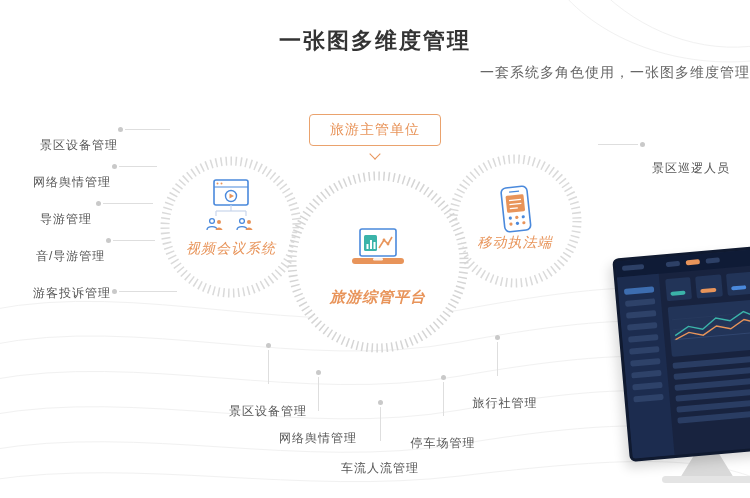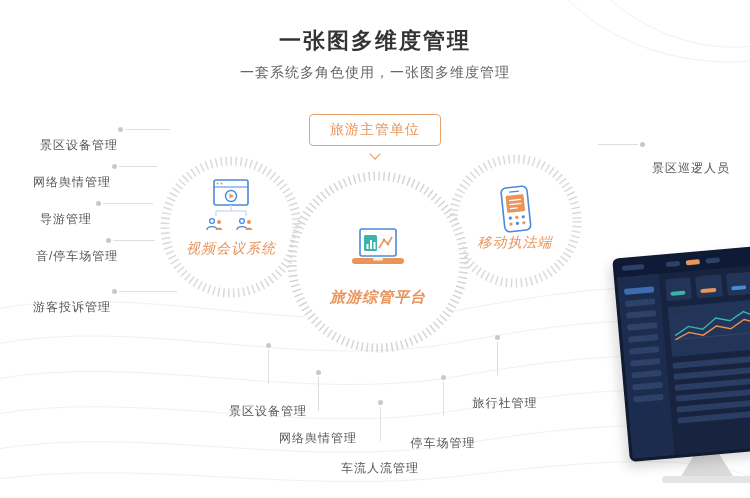--- a/index.html
+++ b/index.html
@@ -7,21 +7,21 @@
     position:relative;width:750px;height:498px;background:#ffffff;overflow:hidden;
     font-family:"Liberation Sans","DejaVu Sans",sans-serif;color:#333;
   }
   svg{display:block;}
   .bg-contours{position:absolute;left:0;top:0;pointer-events:none;}
   .title{
     position:absolute;top:26px;left:0;width:100%;text-align:center;
     font-size:22px;font-weight:bold;color:#333;letter-spacing:2px;
   }
   .subtitle{
-    position:absolute;top:64px;left:0;width:100%;text-align:center;
+    position:absolute;top:64px;left:0;width:100%;text-align:right;
     font-size:14px;color:#666;letter-spacing:1px;
   }
   .gov-box{
     position:absolute;top:114px;left:50%;transform:translateX(-50%);
     border:1px solid #eaa26d;border-radius:4px;background:#fff;
     color:#e8945a;font-size:14px;padding:6px 20px;letter-spacing:1px;z-index:5;
   }
   .down-arrow{
     position:absolute;top:150px;left:50%;transform:translateX(-50%) rotate(45deg);
     width:7px;height:7px;border-right:1.5px solid #e8945a;border-bottom:1.5px solid #e8945a;z-index:5;
@@ -162,25 +162,25 @@
   <div class="hline" style="left:125px;top:129px;width:45px;"></div>
 
   <div class="side-label" style="left:33px;top:161px;">网络舆情管理</div>
   <div class="dot" style="left:112px;top:164px;"></div>
   <div class="hline" style="left:119px;top:166px;width:38px;"></div>
 
   <div class="side-label" style="left:40px;top:198px;">导游管理</div>
   <div class="dot" style="left:96px;top:201px;"></div>
   <div class="hline" style="left:103px;top:203px;width:50px;"></div>
 
-  <div class="side-label" style="left:36px;top:235px;">音/停车场管理</div>
+  <div class="side-label" style="left:36px;top:235px;">音/导游管理</div>
   <div class="dot" style="left:106px;top:238px;"></div>
   <div class="hline" style="left:113px;top:240px;width:42px;"></div>
 
-  <div class="side-label" style="left:33px;top:286px;">游客投诉管理</div>
+  <div class="side-label" style="left:33px;top:272px;">游客投诉管理</div>
   <div class="dot" style="left:112px;top:289px;"></div>
   <div class="hline" style="left:119px;top:291px;width:58px;"></div>
 
   <div class="hline" style="left:598px;top:144px;width:40px;"></div>
   <div class="dot" style="left:640px;top:142px;"></div>
   <div class="side-label" style="left:652px;top:147px;">景区巡逻人员</div>
 
   <div class="dot" style="left:266px;top:343px;"></div>
   <div class="vline" style="left:268px;top:350px;height:34px;"></div>
   <div class="side-label centered" style="left:268px;top:390px;">景区设备管理</div>

